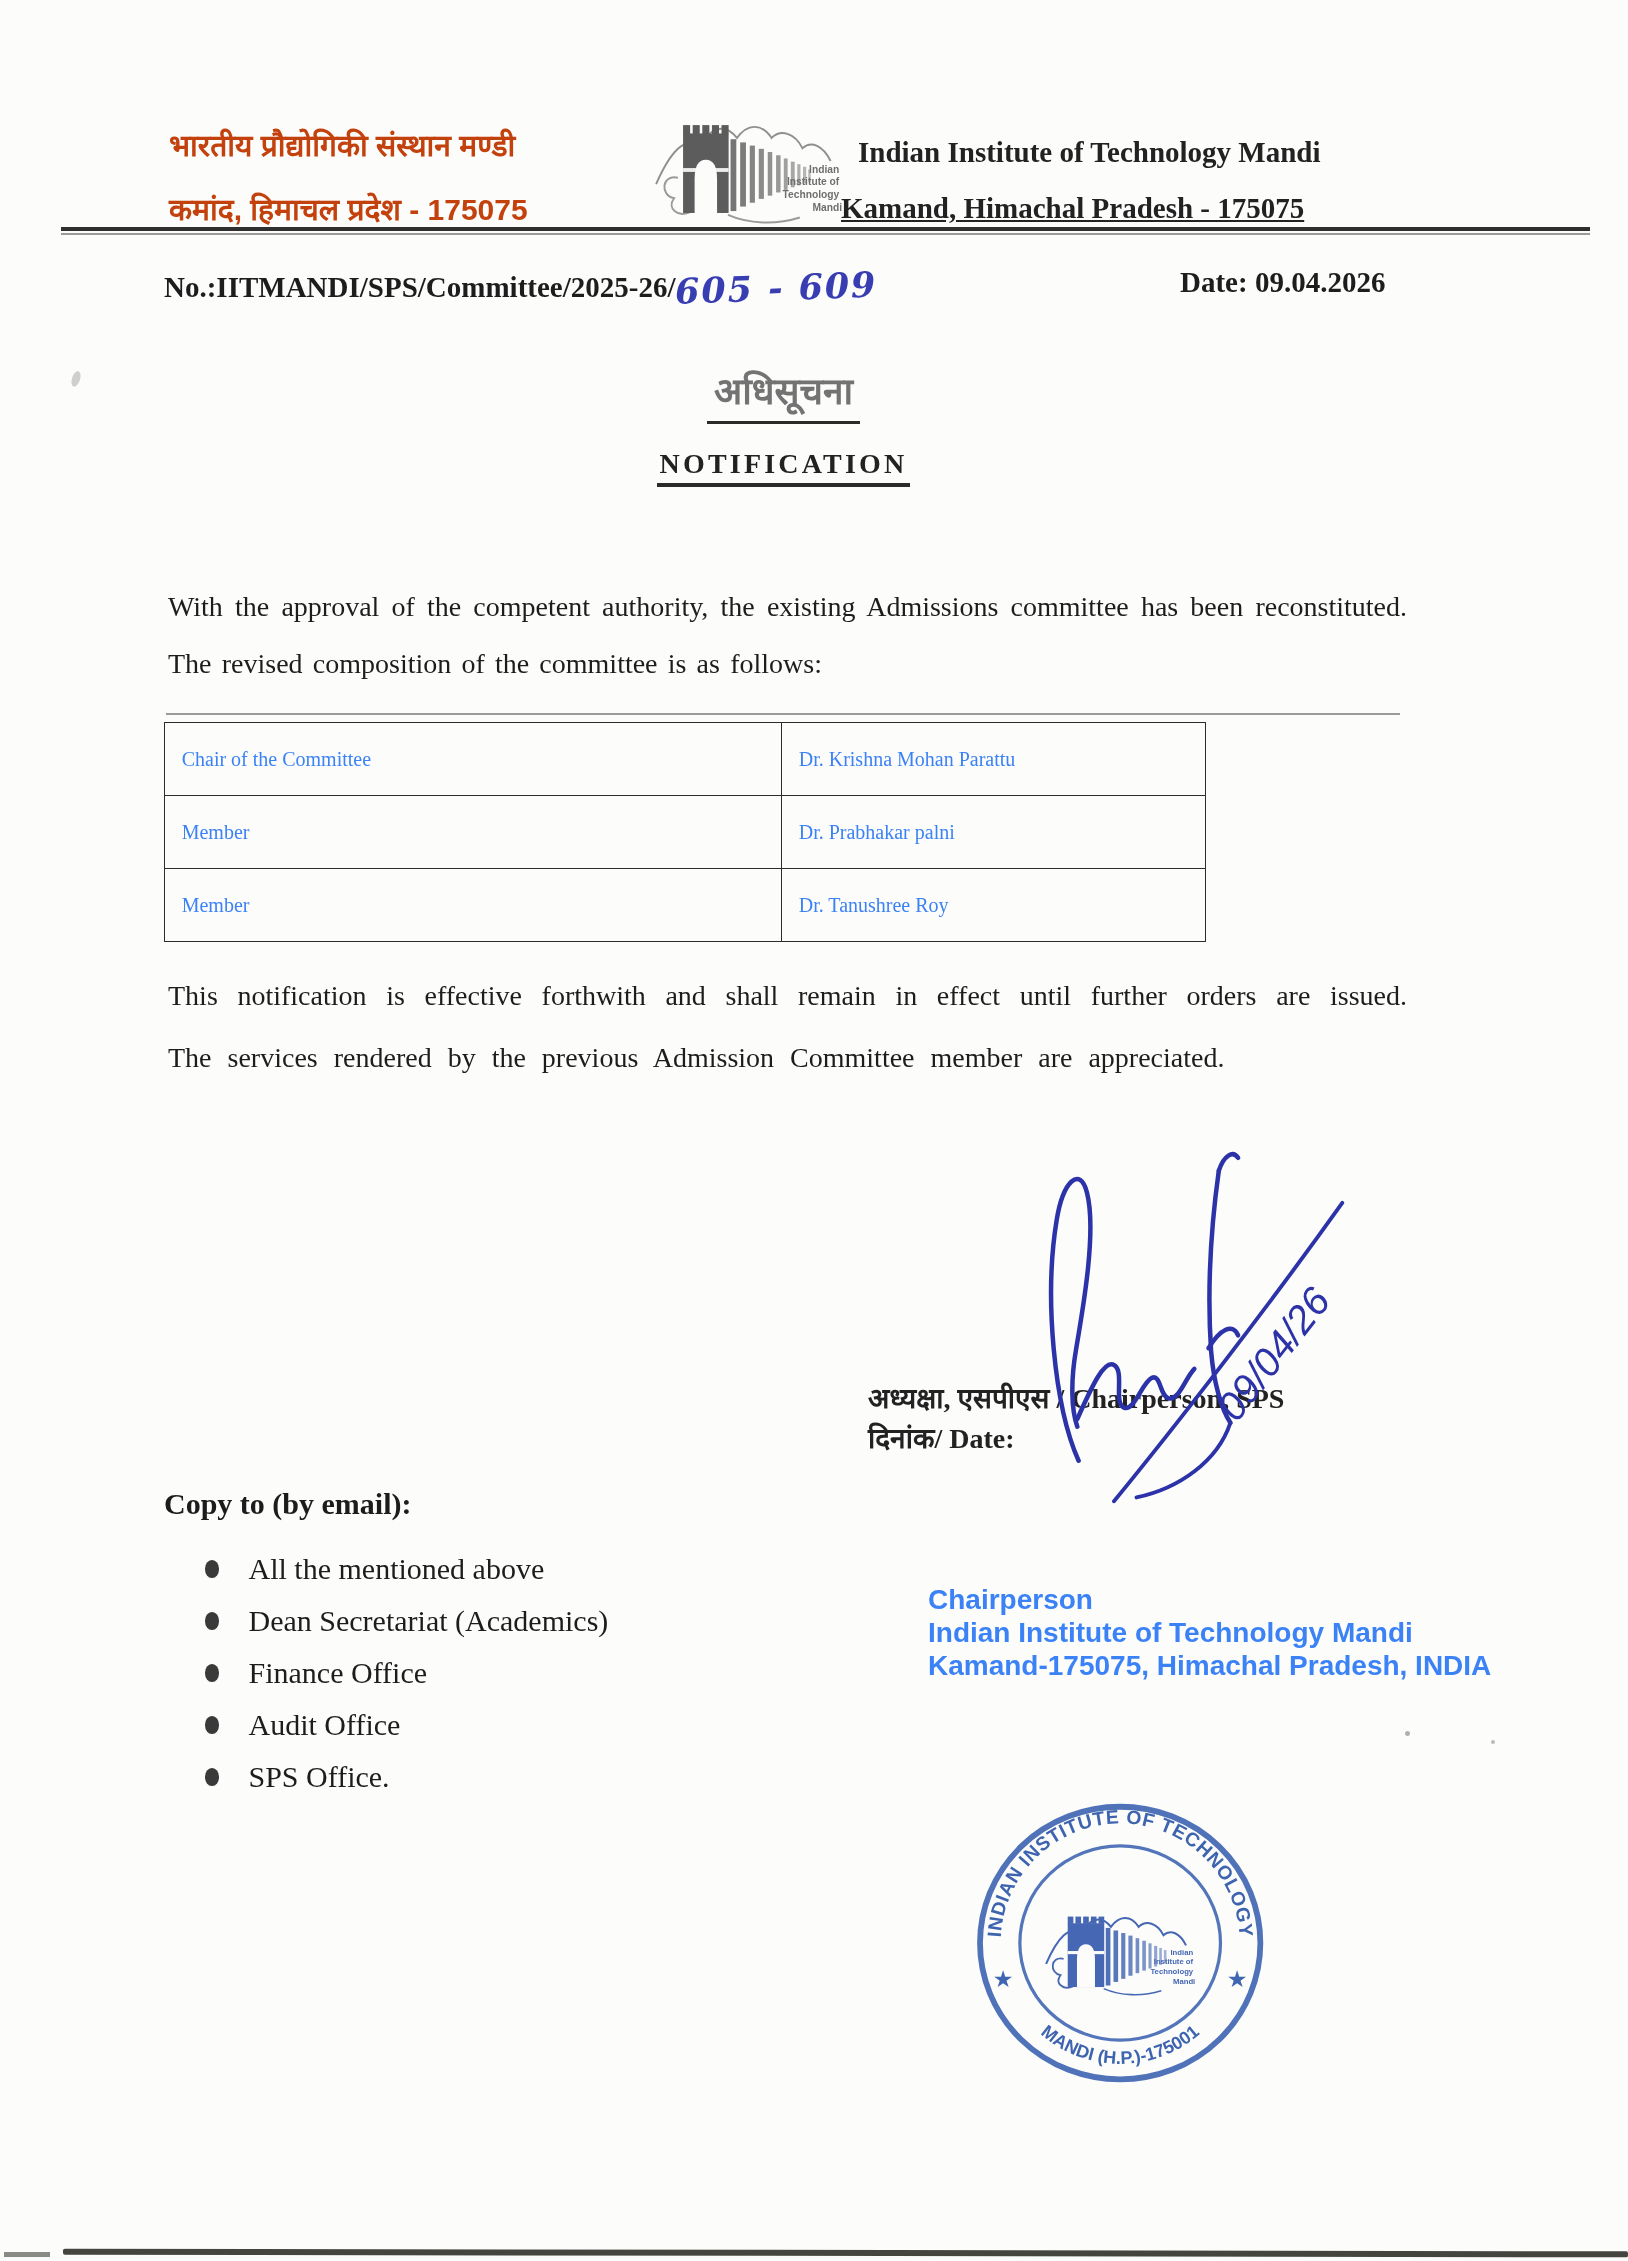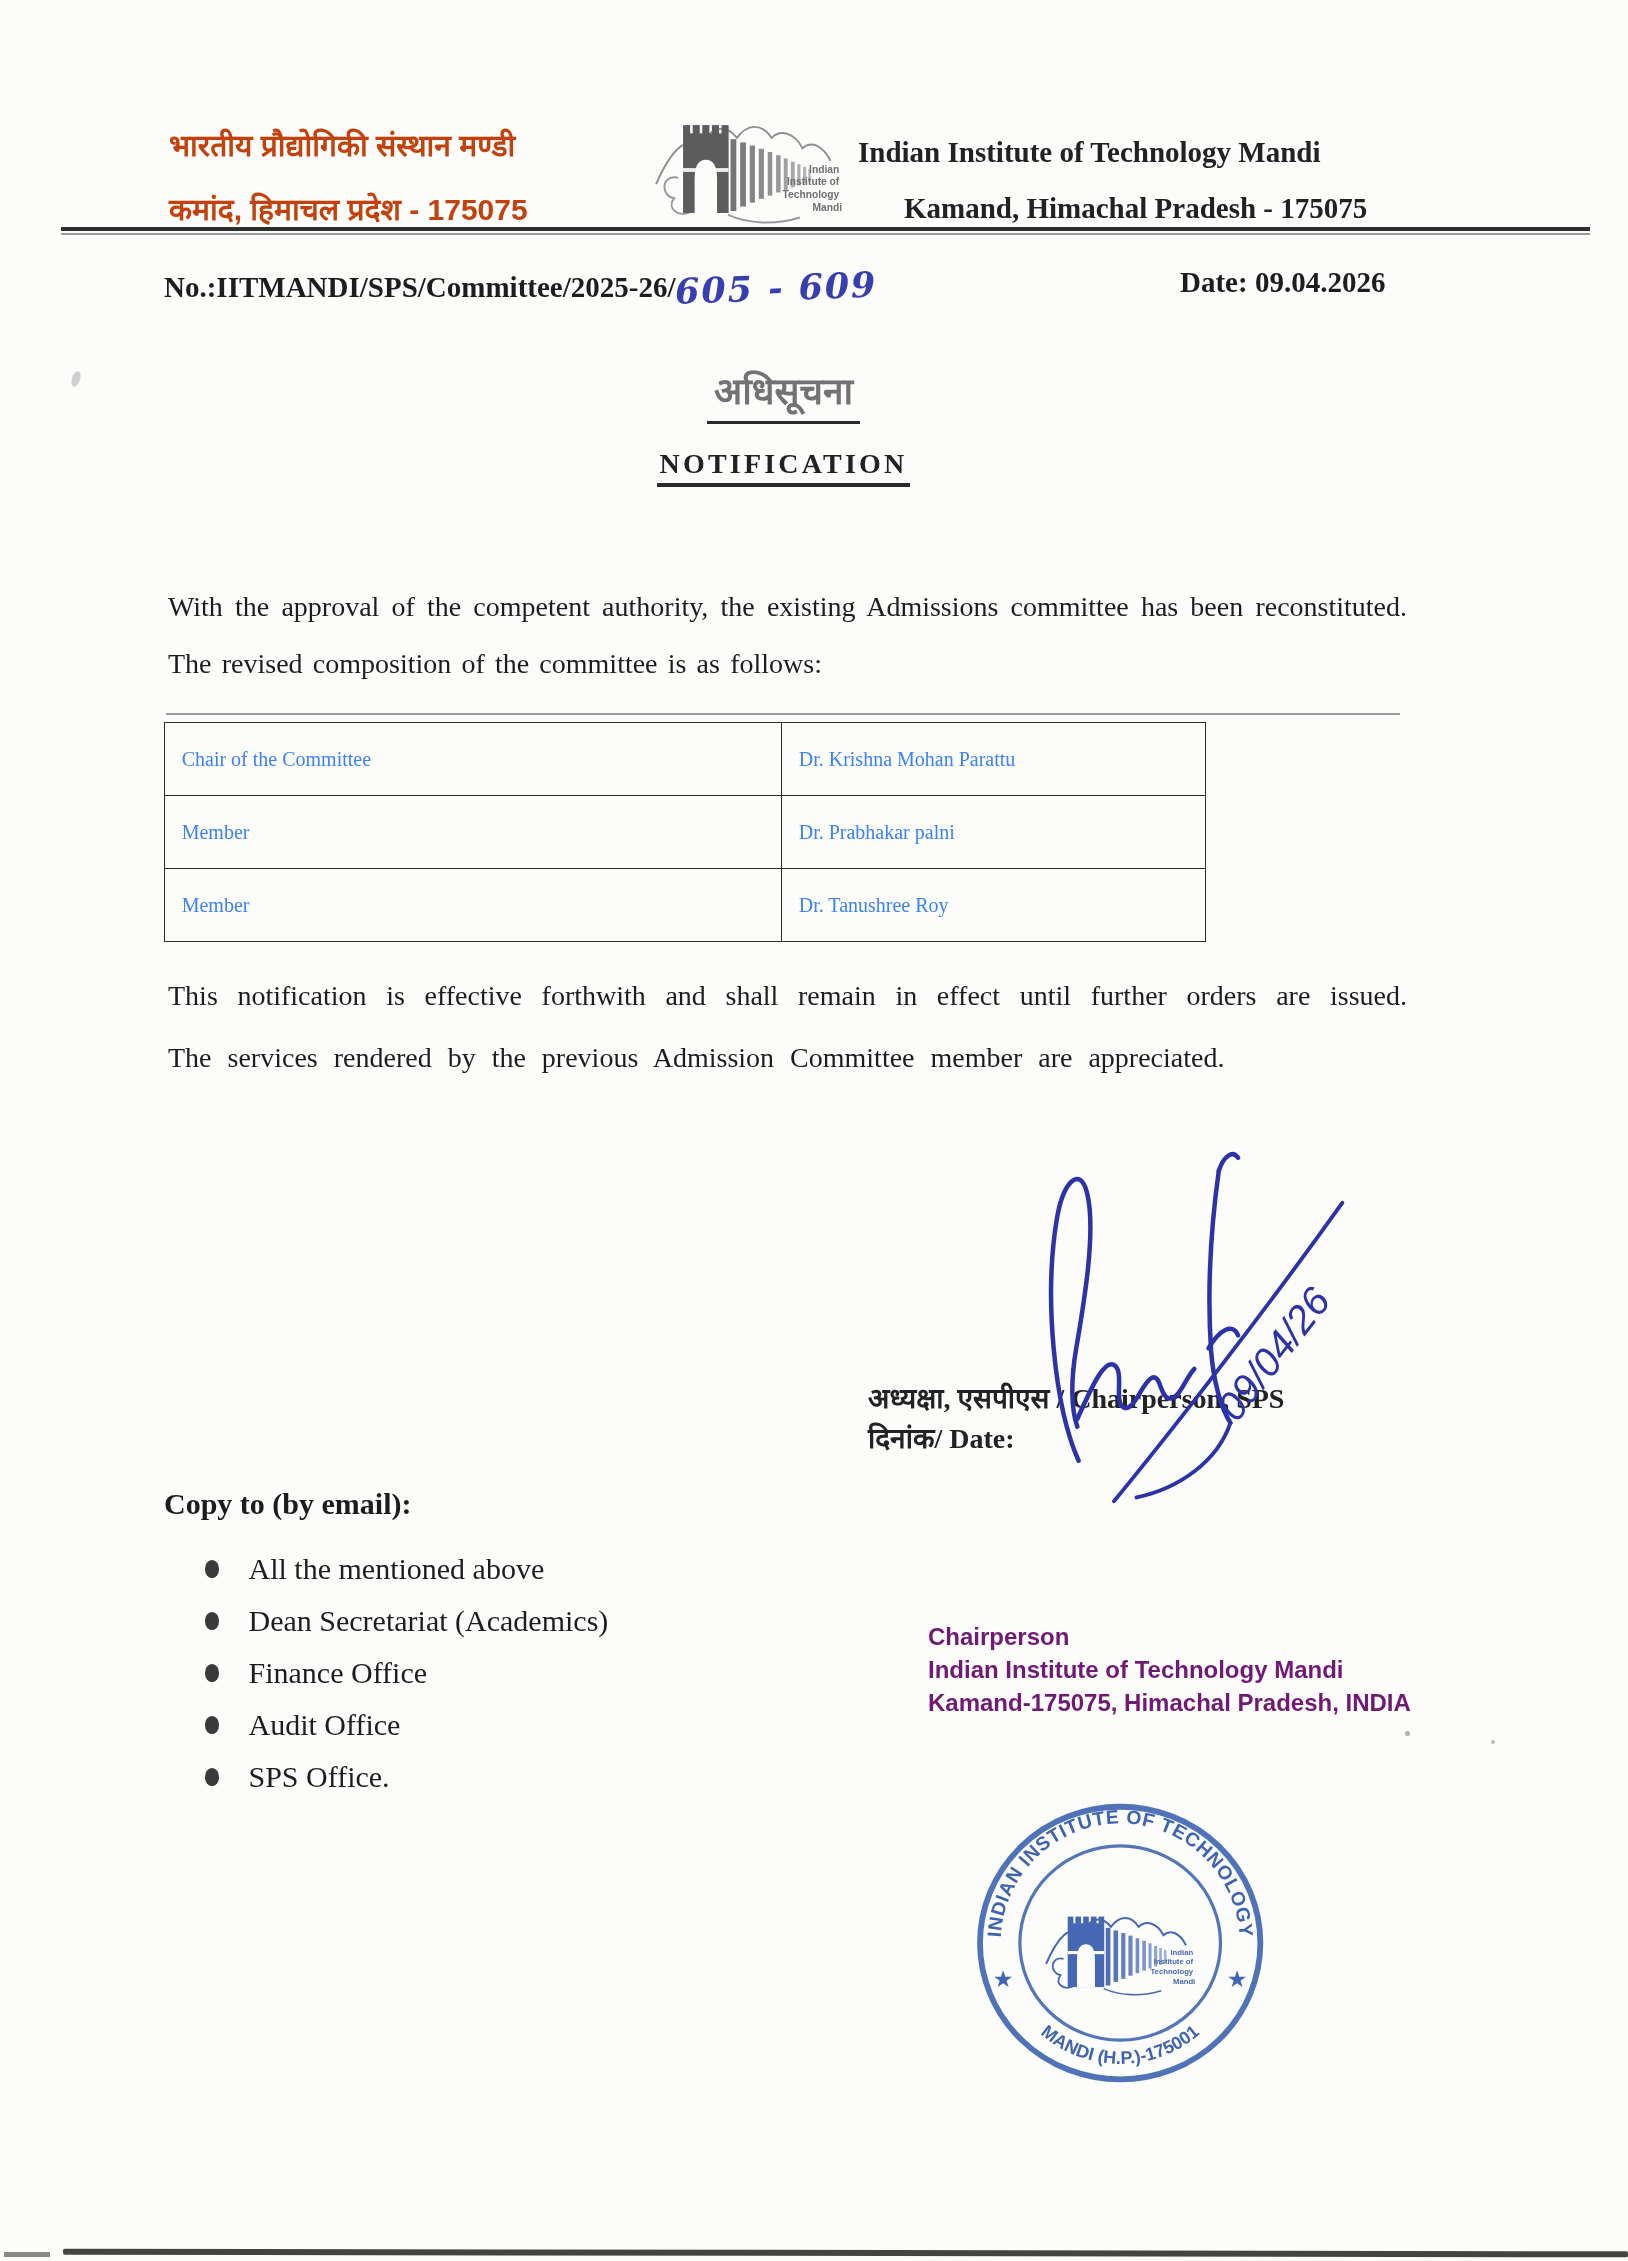--- a/index.html
+++ b/index.html
@@ -33,22 +33,22 @@
                table-layout:fixed;font-size:20px;color:#3b82f6;}
   table.ctable td{border:1.9px solid #2c2c2c;height:70px;padding-left:16.7px;vertical-align:middle;}
 
   .sig-block{left:868px;top:1379px;font-weight:700;font-size:28px;line-height:40px;color:#222;white-space:nowrap;}
 
   .copy-h{font-weight:700;font-size:30px;color:#1c1c1c;}
   ul.copy-list{left:205px;top:1553px;list-style:none;margin:0;padding:0;}
   ul.copy-list li{display:flex;align-items:center;height:32px;margin-bottom:20px;font-size:30px;}
   .dot{width:13.5px;height:17.4px;border-radius:50%;background:#3a3a3a;margin-right:30px;flex:0 0 auto;}
 
-  .stamp-text{left:928px;top:1620px;font-family:"Liberation Sans",sans-serif;font-weight:700;
-              font-size:24px;line-height:33px;color:#701a75;}
+  .stamp-text{left:928px;top:1583px;font-family:"Liberation Sans",sans-serif;font-weight:700;
+              font-size:28px;line-height:33px;color:#3b82f6;}
 
   .artifact{position:absolute;border-radius:50%;}
   .scanline{position:absolute;background:#454540;}
   svg text{font-family:"Liberation Sans",sans-serif;}
 </style>
 </head>
 <body>
 
 <div class="page">
 
@@ -84,21 +84,21 @@
     <path d="M118,176 C150,190 192,192 230,180" fill="none" stroke="#9a9a9a" stroke-width="3"></path>
     <text font-size="16" font-weight="bold" fill="#6f6f6f" text-anchor="end">
       <tspan x="296" y="110">Indian</tspan>
       <tspan x="296" y="130">Institute of</tspan>
       <tspan x="296" y="150">Technology</tspan>
       <tspan x="296" y="170">Mandi</tspan>
     </text>
   </svg>
 
   <div class="abs hdr-en" style="left:858px;top:136px;">Indian Institute of Technology Mandi</div>
-  <div class="abs hdr-en" style="left:904px;top:192px;">Kamand, Himachal Pradesh - 175075</div>
+  <div class="abs hdr-en" style="left:841px;top:192px;text-decoration:underline;">Kamand, Himachal Pradesh - 175075</div>
 
   <div class="abs rule-dark" style="left:61px;top:227px;width:1529px;height:3.9px;"></div>
   <div class="abs rule-gray" style="left:61px;top:233px;width:1529px;height:1.9px;"></div>
 
   <div class="abs refline" style="left:164px;top:264px;">
     <span>No.:IITMANDI/SPS/Committee/2025-26/</span><span class="hand-ref">605 - 609</span>
   </div>
   <div class="abs refline" style="left:1180px;top:266px;">Date: 09.04.2026</div>
 
   <div class="abs title-wrap" style="top:364px;">

